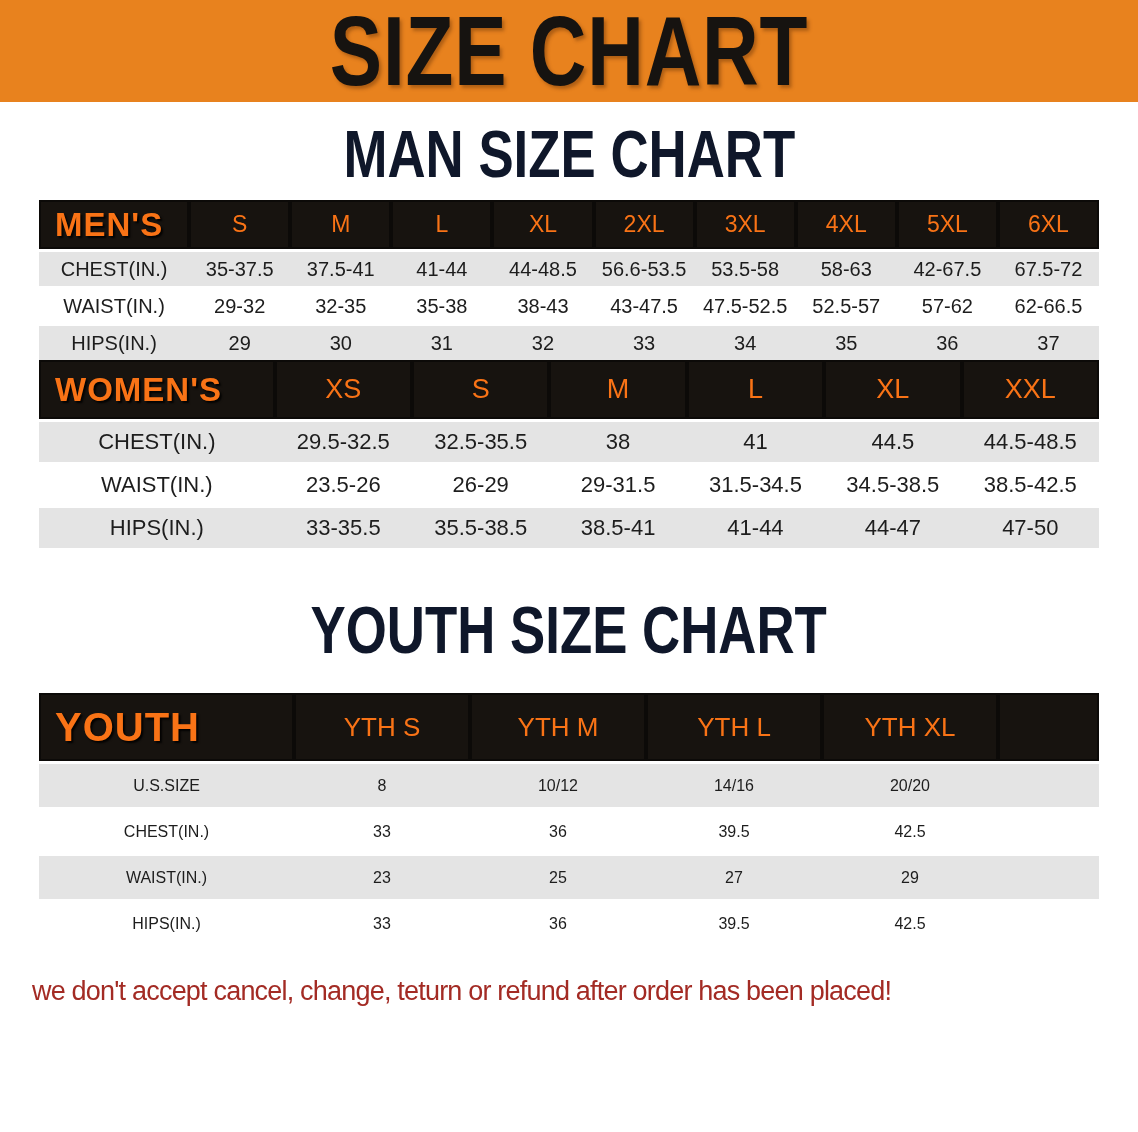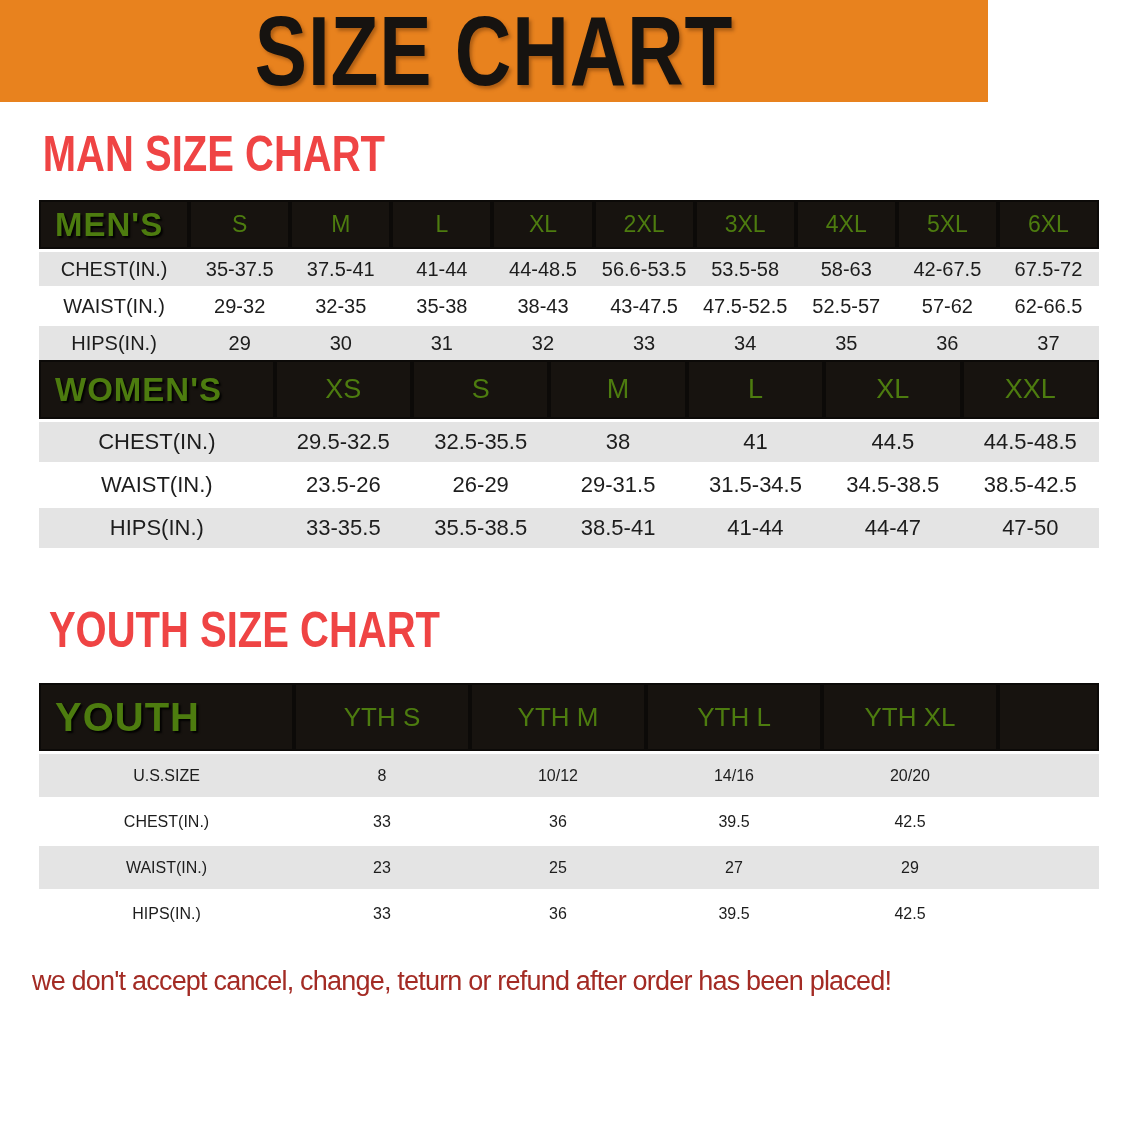--- a/index.html
+++ b/index.html
@@ -5,68 +5,68 @@
   html, body {
     margin: 0;
     padding: 0;
     background: #ffffff;
     width: 1138px;
     height: 1132px;
     overflow: hidden;
     font-family: "Liberation Sans", sans-serif;
   }
   .banner {
-    width: 988px;
+    width: 1138px;
     height: 102px;
     background: var(--banner-bg, #e8821e);
     display: flex;
     align-items: center;
     justify-content: center;
     overflow: hidden;
   }
   .banner-text {
     display: inline-block;
     font-size: 98px;
     line-height: 98px;
     font-weight: bold;
     color: #161310;
     transform: scaleX(0.8);
     transform-origin: center;
     letter-spacing: 1px;
     text-shadow: 3px 3px 4px rgba(70, 30, 0, 0.35);
     white-space: nowrap;
   }
   .sec-heading {
-    text-align: left;
+    text-align: center;
     font-weight: bold;
-    color: #ef4444;
-    font-size: 50px;
+    color: #0f172a;
+    font-size: 66px;
     line-height: 54px;
     margin: 0;
   }
   .sec-heading .cond {
     display: inline-block;
     transform: scaleX(0.8);
     transform-origin: center;
     white-space: nowrap;
   }
   #sec0 .sec-heading { margin-top: 25px; margin-bottom: 19px; }
   #sec1 .sec-heading { margin-top: 39px; margin-bottom: 28px; }
-  #sec2 .sec-heading { margin-top: 55px; margin-bottom: 26px; }
+  #sec2 .sec-heading { margin-top: 55px; margin-bottom: 36px; }
 
   table.sizes-table {
     width: 1060px;
     margin: 0 auto;
     border-collapse: separate;
     border-spacing: 0;
     table-layout: fixed;
   }
   table.sizes-table thead th {
     background: var(--bar-bg, #17130f);
-    color: #4d7c0f;
+    color: #f97316;
     font-weight: normal;
     vertical-align: middle;
     box-shadow: inset 0 0 0 2px #0c0a08;
   }
   table.sizes-table th.corner {
     text-align: left;
     padding-left: 16px;
     font-weight: bold;
     letter-spacing: 1px;
     text-shadow: 2px 2px 2px rgba(0,0,0,0.9);

